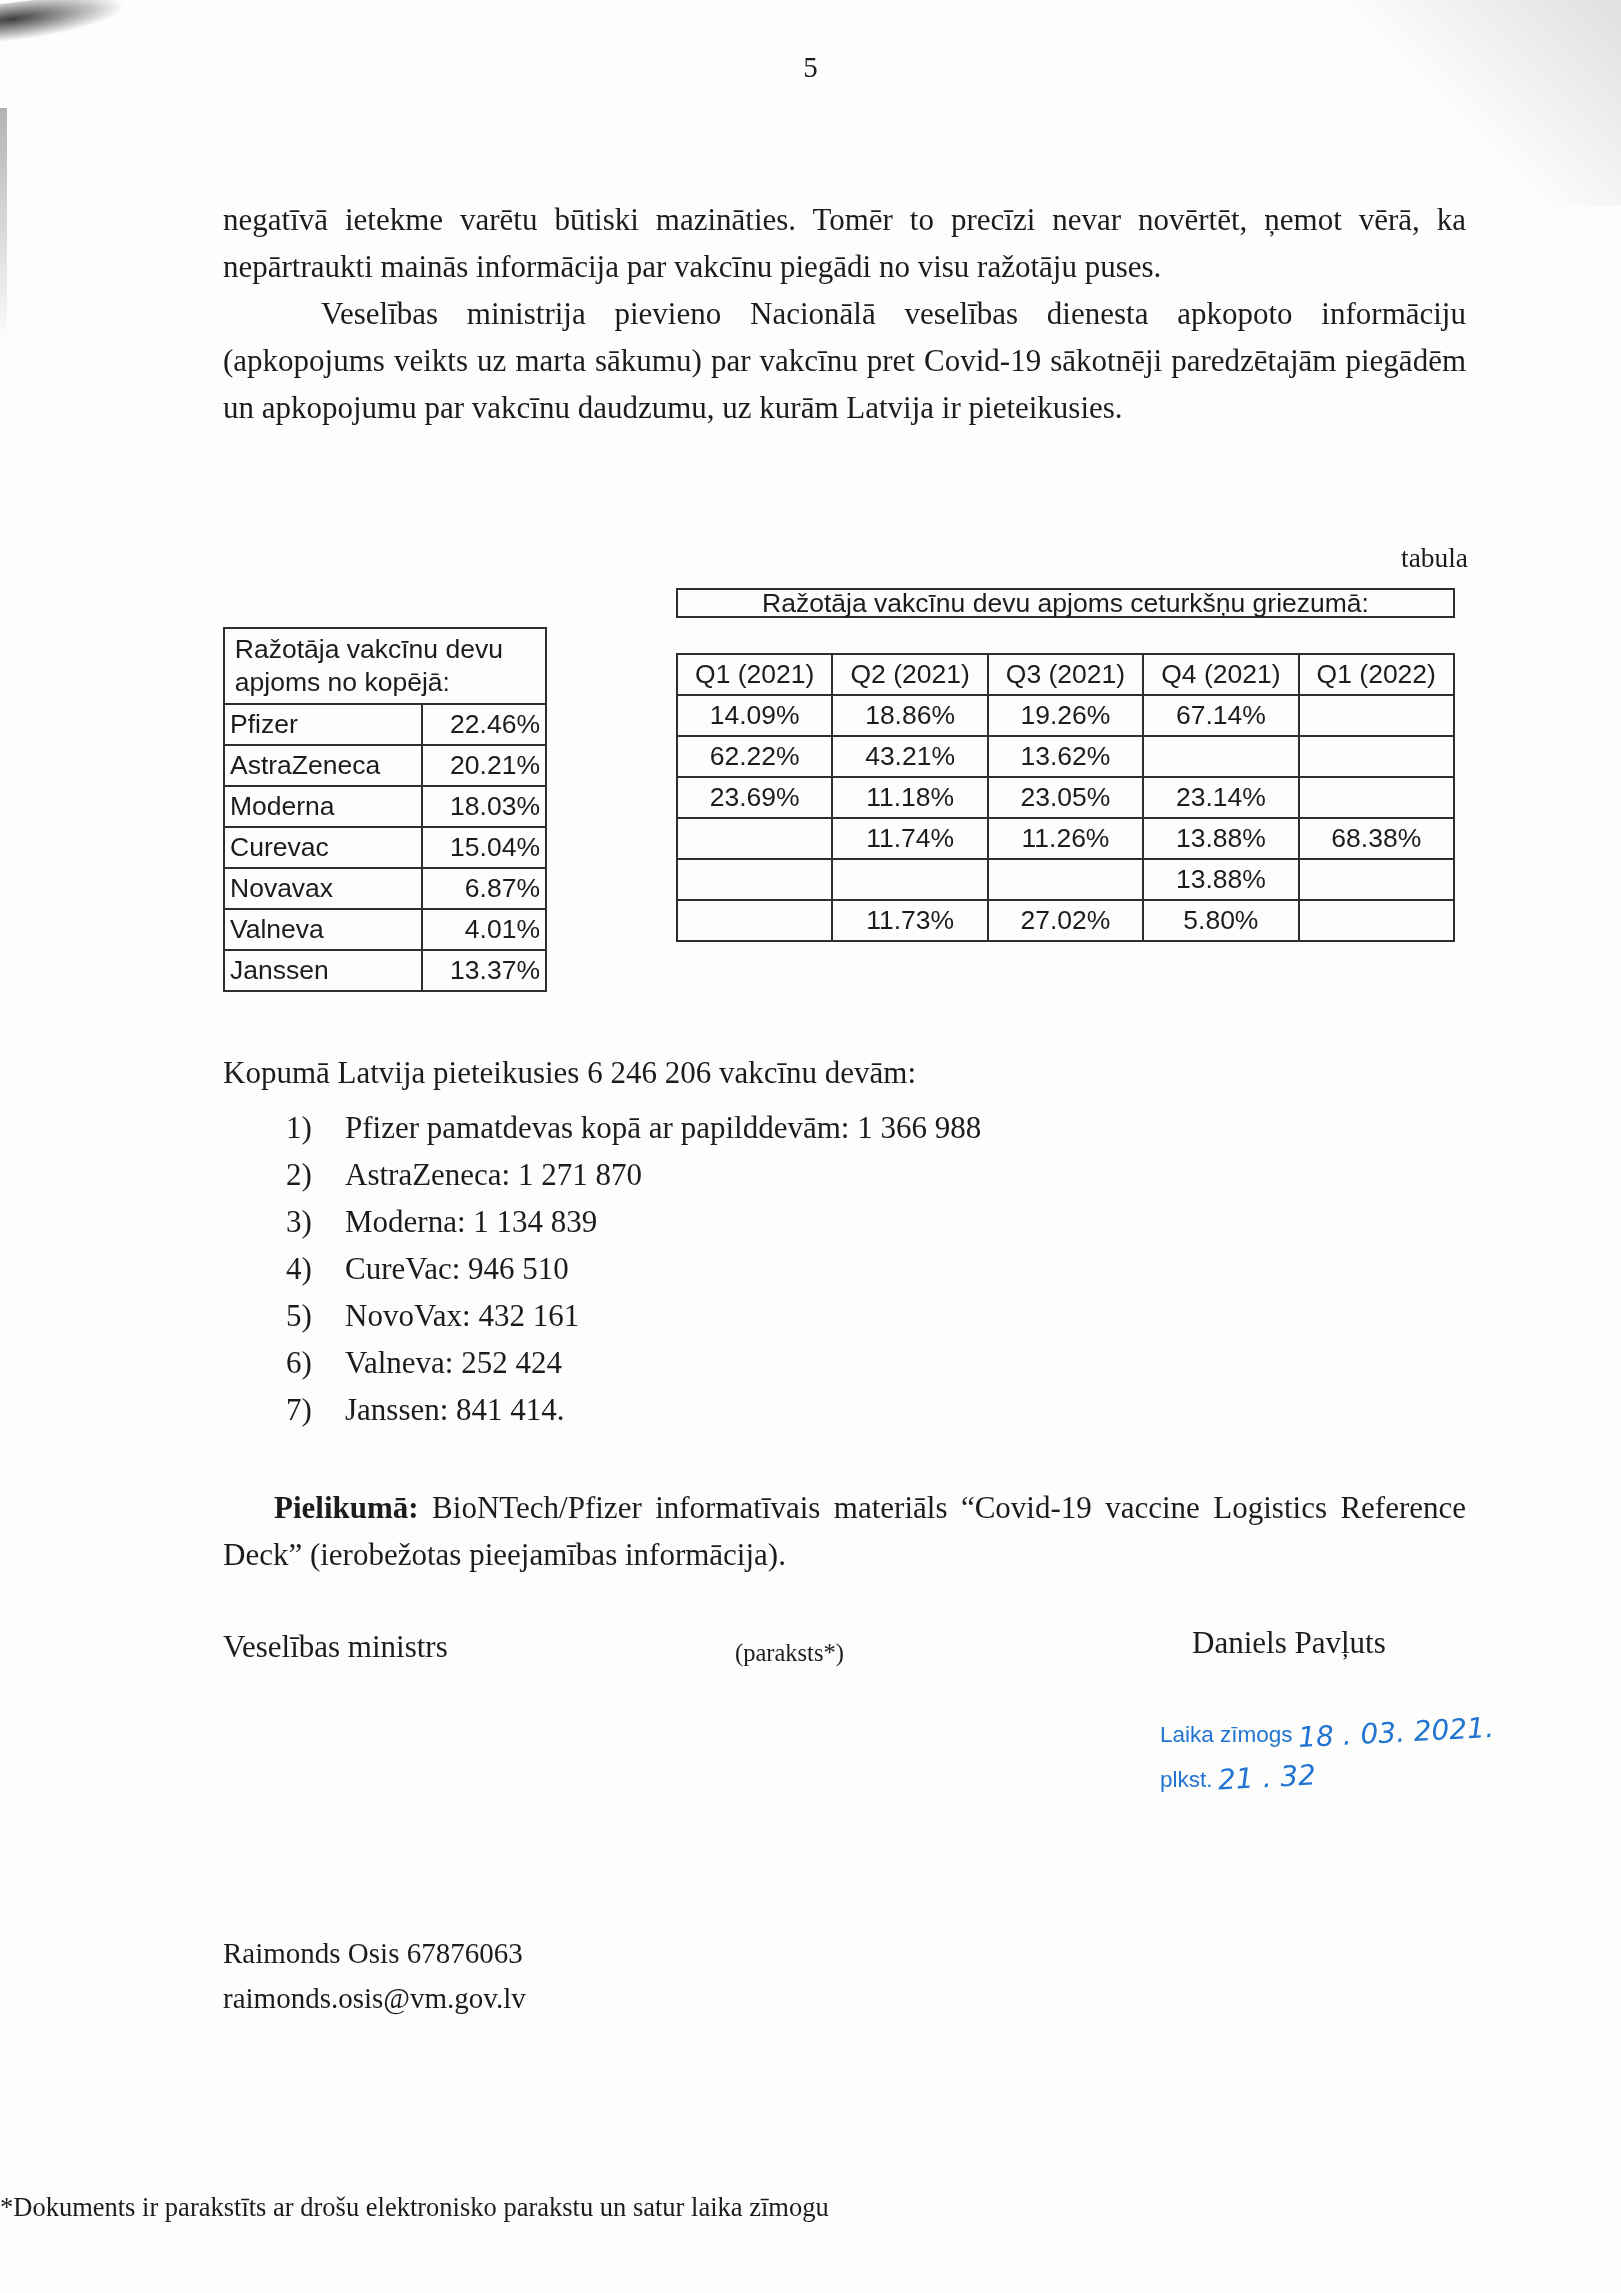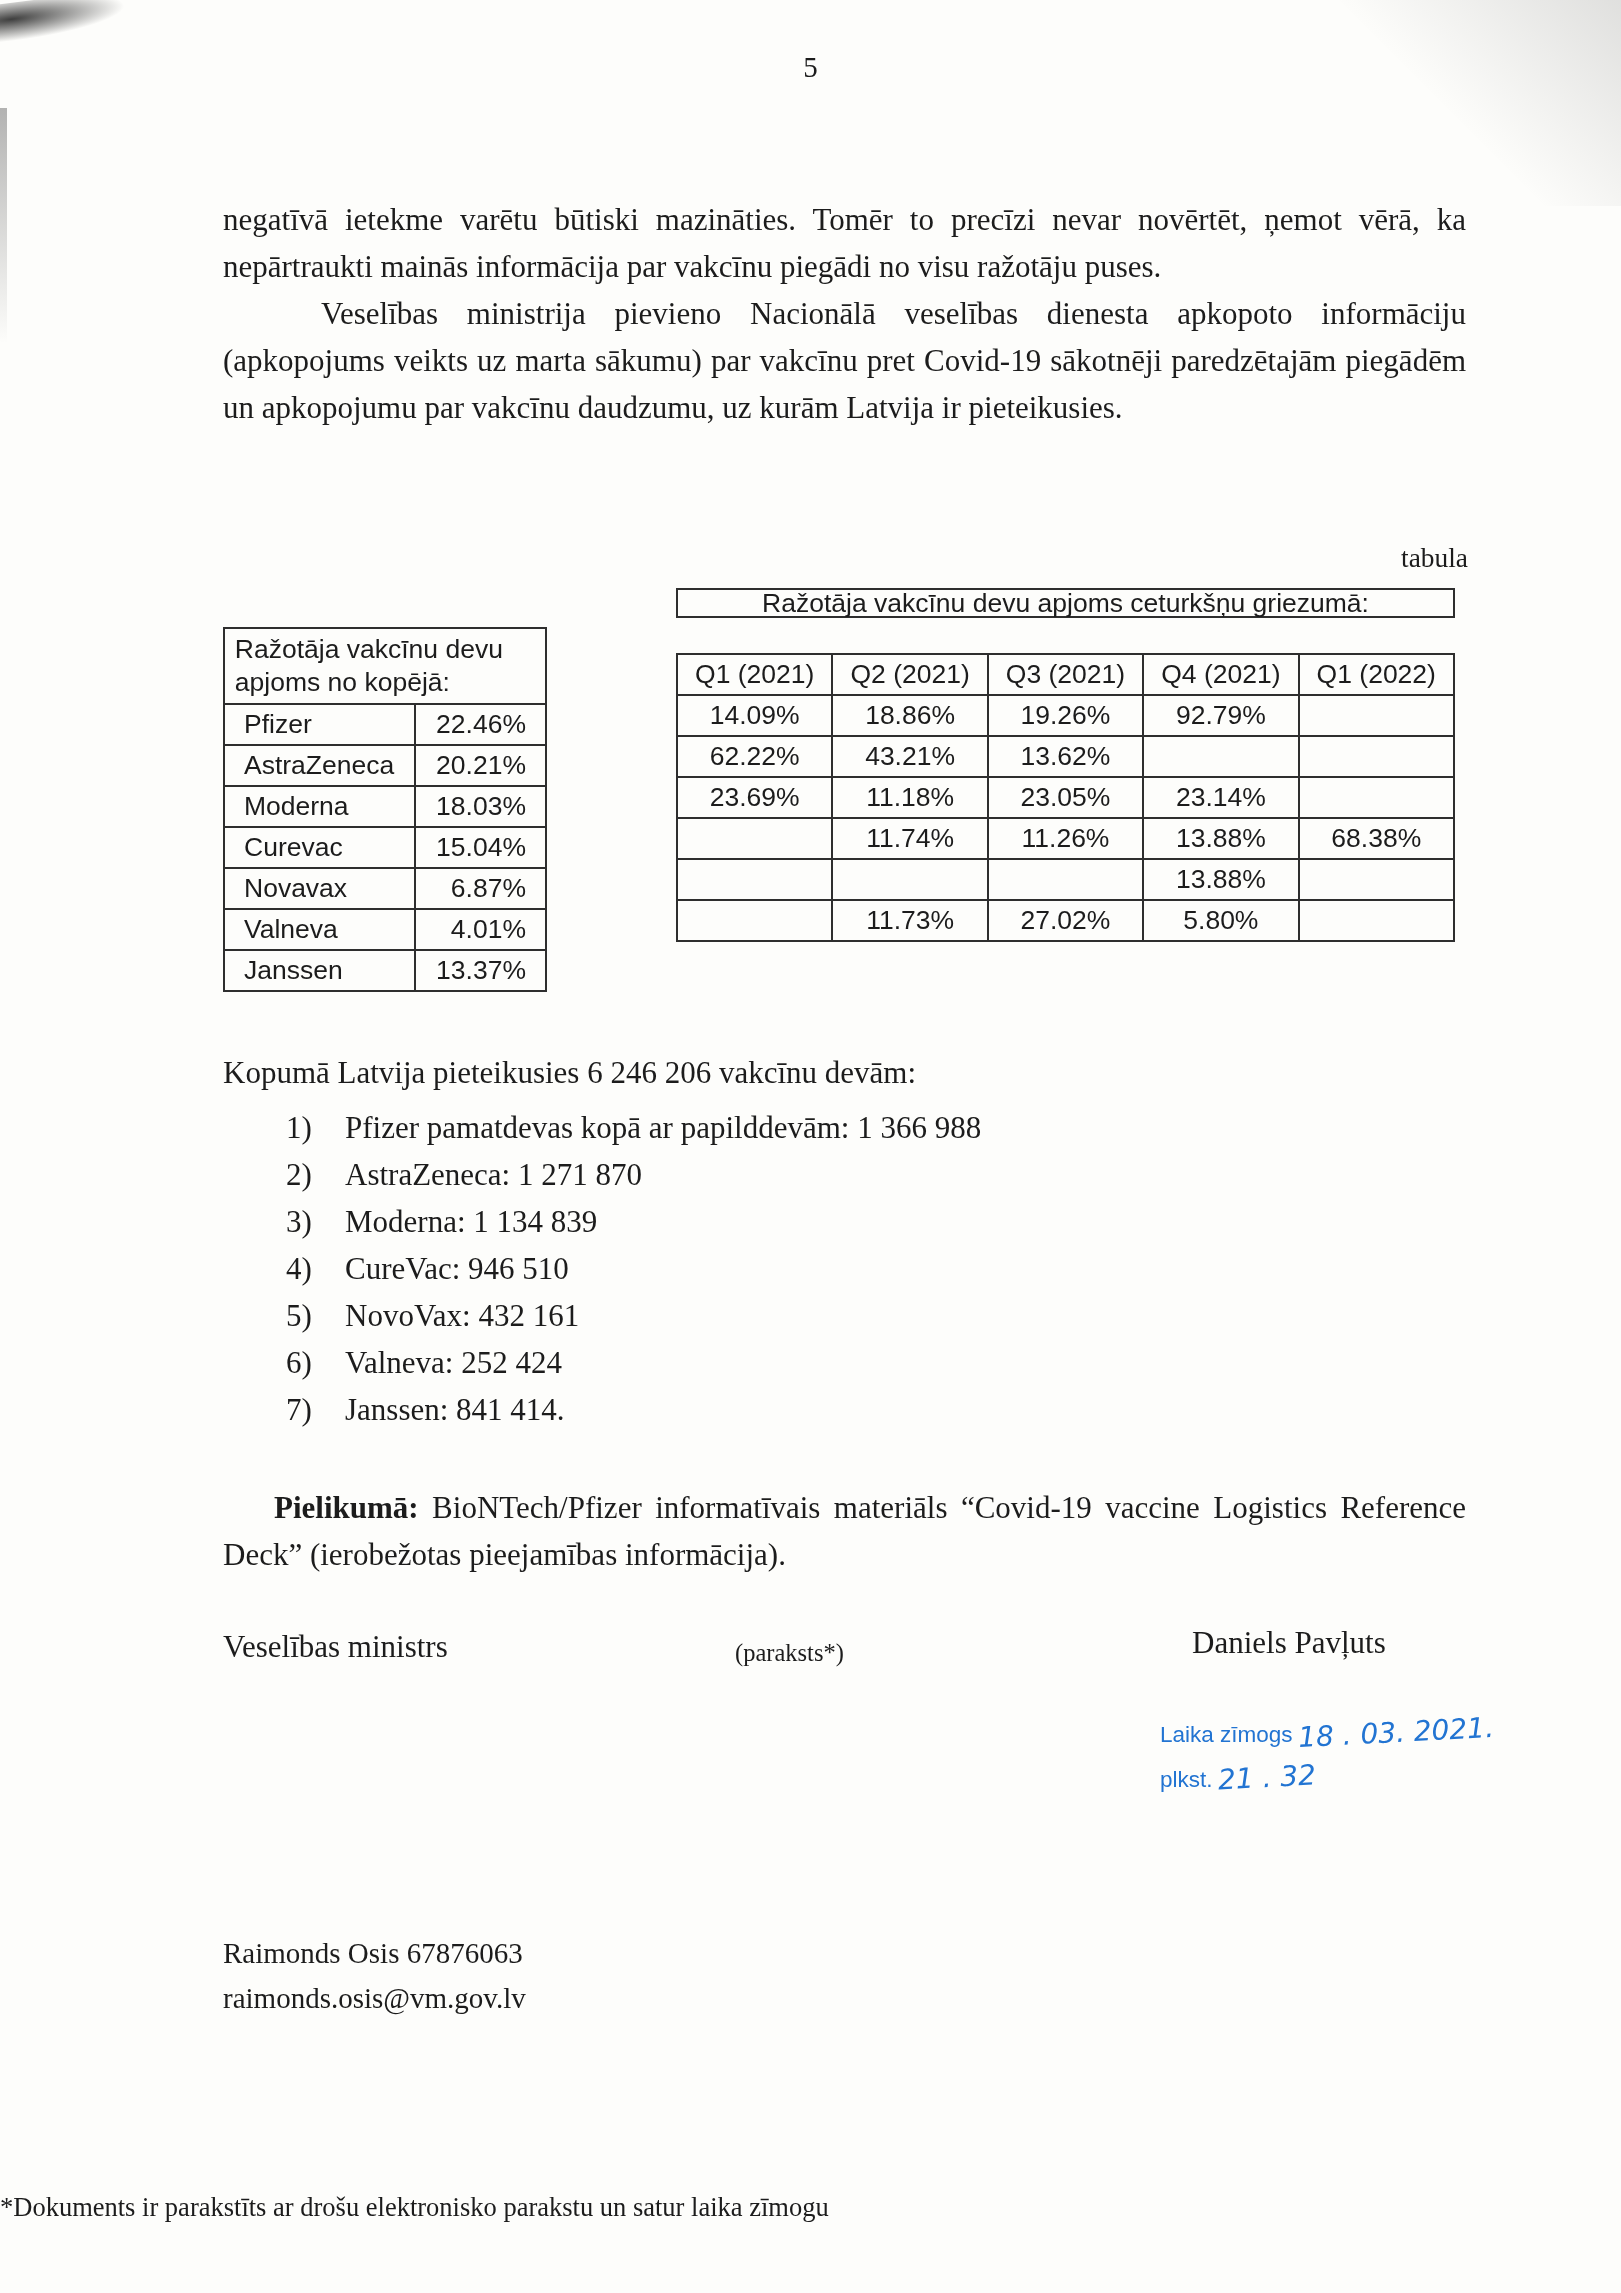--- a/index.html
+++ b/index.html
@@ -39,21 +39,21 @@
   .tabula-label { position:absolute; top:543px; right:153px; font-size:27.4px; }
 
   table { border-collapse:collapse; font-family:"Liberation Sans", sans-serif; font-size:26.5px; color:#1c1c1c; }
 
   .ltable-wrap { position:absolute; left:223px; top:627px; }
   .ltable { width:324px; }
   .ltable th {
     border:2px solid #2e2e2e; font-weight:normal; text-align:left;
     padding:3.9px 9.8px; line-height:33px; height:69px; box-sizing:border-box;
   }
-  .ltable td { border:2px solid #2e2e2e; height:41px; padding:0 19px; box-sizing:border-box; }
+  .ltable td { border:2px solid #2e2e2e; height:41px; padding:0 5px; box-sizing:border-box; }
   .ltable td.val { text-align:right; }
 
   .rcaption {
     position:absolute; left:676px; top:588px; width:779px; height:30px;
     box-sizing:border-box; border:2px solid #2e2e2e;
     display:flex; align-items:center; justify-content:center;
     font-family:"Liberation Sans", sans-serif; font-size:26.5px;
   }
   .rtable-wrap { position:absolute; left:676px; top:653px; }
   .rtable { width:779px; table-layout:fixed; }
@@ -160,21 +160,21 @@
           <th>Q3 (2021)</th>
           <th>Q4 (2021)</th>
           <th>Q1 (2022)</th>
         </tr>
       </thead>
       <tbody>
         <tr>
           <td>14.09%</td>
           <td>18.86%</td>
           <td>19.26%</td>
-          <td>92.79%</td>
+          <td>67.14%</td>
           <td></td>
         </tr>
         <tr>
           <td>62.22%</td>
           <td>43.21%</td>
           <td>13.62%</td>
           <td></td>
           <td></td>
         </tr>
         <tr>

